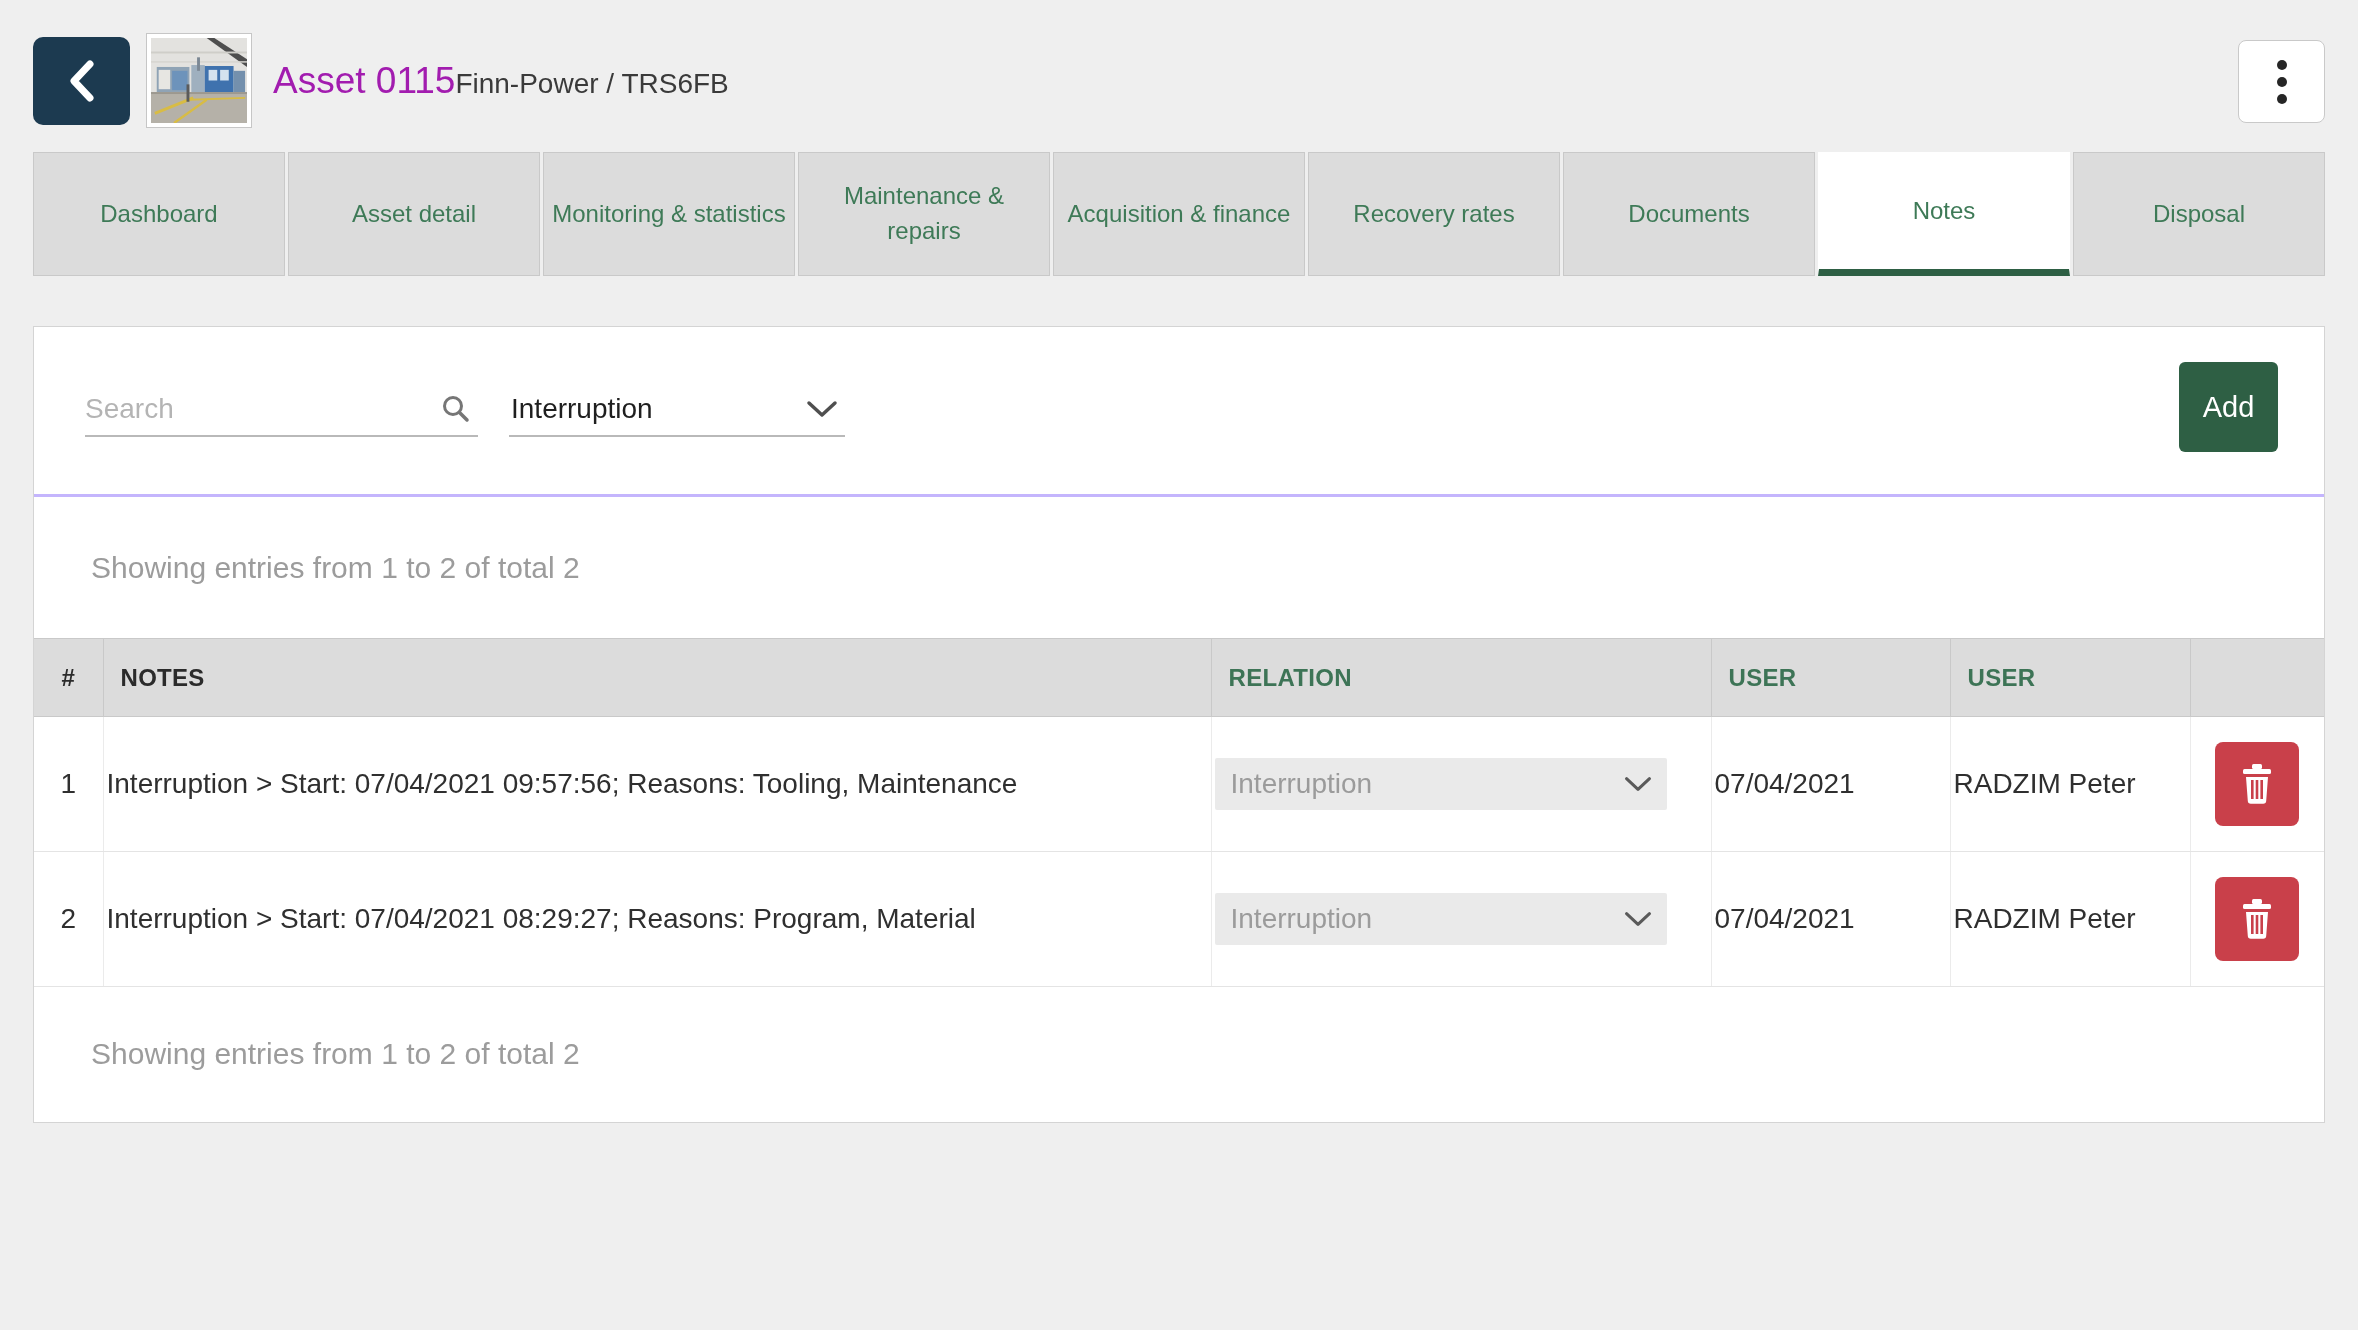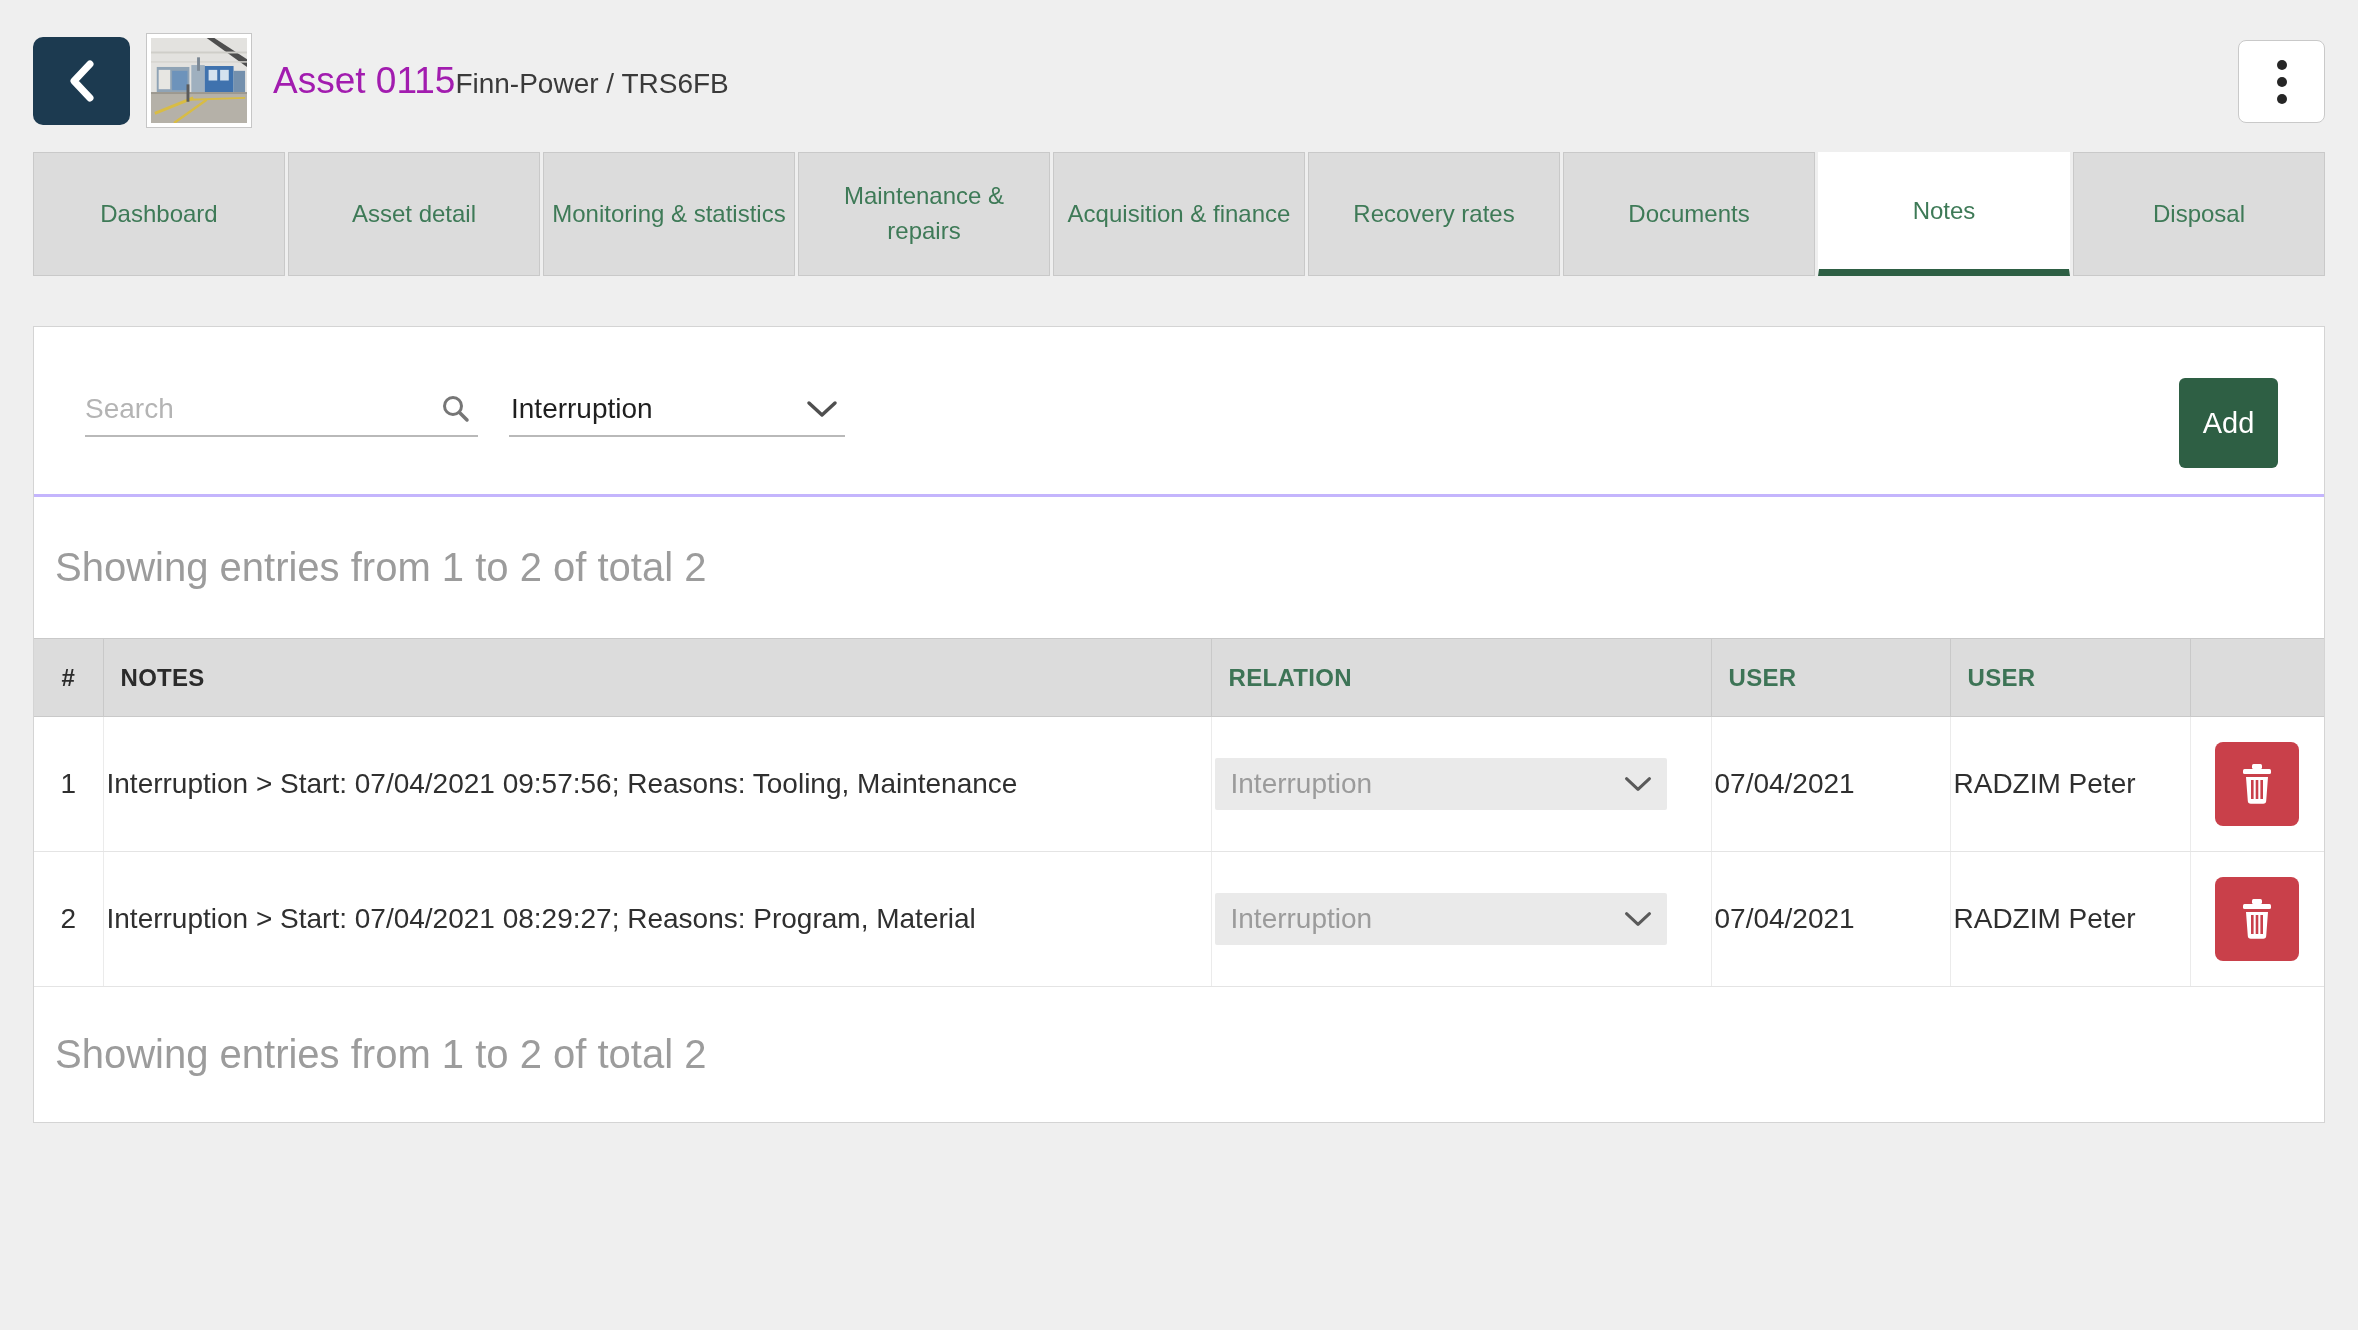--- a/index.html
+++ b/index.html
@@ -54,25 +54,25 @@
   .search-field input {
     border:none; outline:none; flex:1; font-size:28px; color:#333; background:transparent; min-width:0;
   }
   .search-field input::placeholder { color:#b4b4b4; }
   .relation-filter {
     position:absolute; left:475px; top:56px; width:336px; height:54px;
     border-bottom:2px solid #b9b9b9; display:flex; align-items:center; justify-content:space-between;
     font-size:28px; color:#1f1f1f; padding:0 6px 0 2px; cursor:pointer;
   }
   .add-btn {
-    position:absolute; right:46px; top:51px; width:99px; height:90px;
+    position:absolute; right:46px; top:35px; width:99px; height:90px;
     background:#2e5f44; color:#fff; font-size:29px; border:none; border-radius:6px; cursor:pointer;
   }
 
-  .entries-bar { height:141px; display:flex; align-items:center; padding-left:21px; color:#9c9c9c; font-size:40px; }
+  .entries-bar { height:141px; display:flex; align-items:center; padding-left:57px; color:#9c9c9c; font-size:30px; }
   .entries-bar.bottom { height:134px; }
 
   table.notes-table { width:100%; border-collapse:collapse; table-layout:fixed; }
   .notes-table th {
     height:78px; background:#dcdcdc; font-size:24px; font-weight:bold; text-align:left;
     border-top:1px solid #c9c9c9; border-bottom:1px solid #c9c9c9; border-left:1px solid #c9c9c9;
     padding-left:17px; letter-spacing:0.3px;
   }
   .notes-table th:first-child { border-left:none; text-align:center; padding-left:0; }
   .notes-table th.dark { color:#2b2b2b; }

